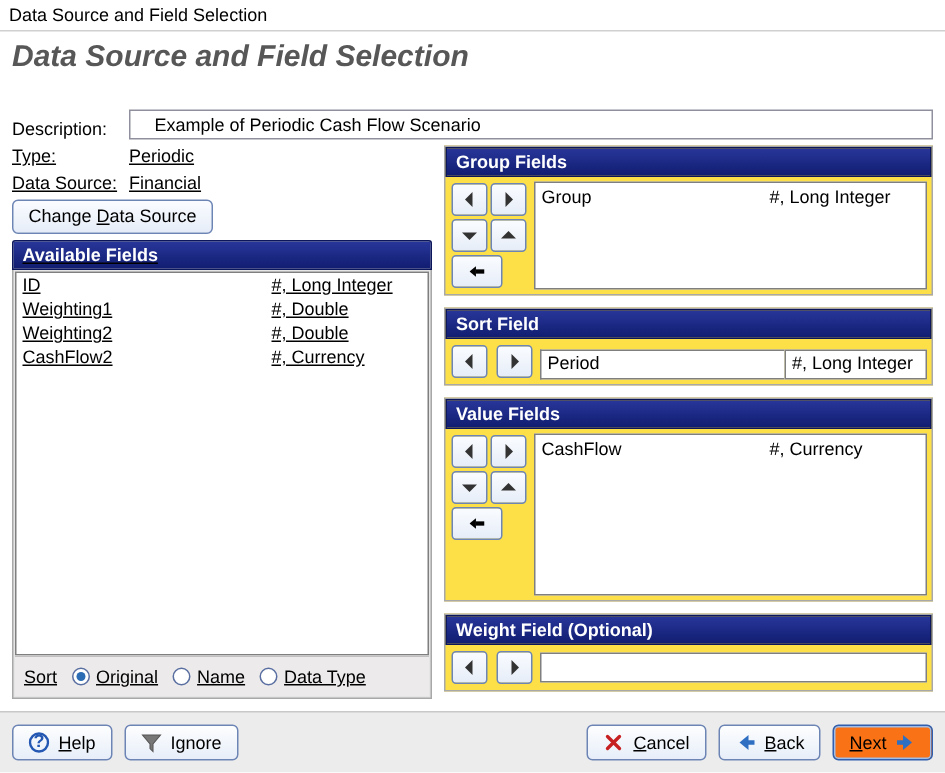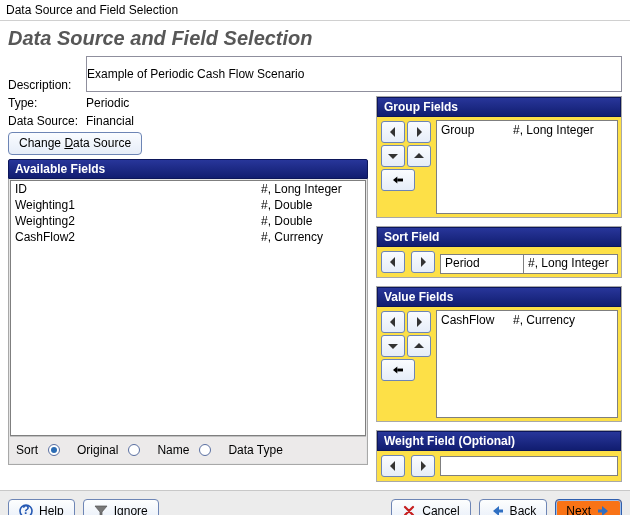--- a/index.html
+++ b/index.html
@@ -2,61 +2,61 @@
 <html><head>
 <meta charset="utf-8">
 <style>
   * { box-sizing: border-box; font-family: "Segoe UI", Tahoma, sans-serif; font-size: 12px; }
   body { margin: 0; padding: 0; background: #fff; color: #000; width: 630px; }
   .window-title { padding: 3px 6px; background: #fff; border-bottom: 1px solid #d0d0d0; }
   .main-panel { padding: 6px 8px 8px 8px; }
   .heading { font-size: 20px; font-weight: bold; font-style: italic; color: #575757; margin: 0 0 6px 0; }
   .form-row { display: flex; align-items: flex-end; margin-bottom: 4px; }
   .form-row .lbl { width: 78px; color: #000; }
-  .desc-input { flex: 1; height: 36px; border: 1px solid #8f8f9d; padding: 1px 0; }
+  .desc-input { flex: 1; height: 20px; border: 1px solid #8f8f9d; padding: 1px 16px; margin-top: 17px; }
   .two-col { display: flex; gap: 8px; }
-  .left-col { width: 360px; }
+  .left-col { width: 280px; text-decoration: underline; }
   .right-col { flex: 1; display: flex; flex-direction: column; gap: 8px; }
   .btn-raised {
     display: inline-block; padding: 3px 10px 4px 10px; border: 1px solid #6d85b5;
     border-radius: 4px;
     background: linear-gradient(#fafcff, #e6edf8);
     cursor: default;
     text-align: center;
   }
   .underline-key { text-decoration: underline; }
   .section-header {
     background: linear-gradient(#28369a, #111d70);
     color: #fff; font-weight: bold; padding: 2px 6px;
     border: 1px solid #0c165a;
   }
   .list-outer { border: 1px solid #a8a8a8; background: #e5e5e5; padding: 1px; margin-top: 6px; }
   .list-body { background: #fff; border: 1px solid #7f7f7f; height: 256px; overflow: hidden; }
   .field-row { display: flex; padding: 0 4px; line-height: 16px; }
   .field-row .fname { flex: 1; }
   .field-row .ftype { width: 100px; text-align: left; }
   .sort-bar { border-top: 1px solid #c0c0c0; padding: 6px 6px; display: flex; align-items: center; gap: 10px; background: #eceaea; }
-  .radio { display: inline-flex; align-items: center; gap: 17px; justify-content: space-between; }
+  .radio { display: inline-flex; align-items: center; gap: 4px; justify-content: space-between; }
   .radio-dot { width: 12px; height: 12px; border: 1px solid #5a6fa1; border-radius: 50%; display: inline-flex; align-items: center; justify-content: center; background: #fff; }
   .radio-dot.checked::after { content: ""; width: 6px; height: 6px; background: #2b6cb4; border-radius: 50%; display: block; }
 
   .panel { border: 1px solid #a8a8a8; background: #fde047; }
   .panel .inner { display: flex; padding: 3px; gap: 4px; align-items: flex-start; }
   .arrow-btn {
     width: 24px; height: 22px; border: 1px solid #6d85b5; border-radius: 3px;
     background: linear-gradient(#fafcff, #e6edf8);
     display: inline-flex; align-items: center; justify-content: center;
     margin: 1px;
   }
   .arrow-btn svg { width: 10px; height: 10px; }
   .arrow-btn.wide { width: 34px; }
   .btn-grid { display: flex; flex-direction: column; }
   .btn-row { display: flex; }
   .dropzone-list {
-    flex: 1; border: 1px solid #7f7f7f; background: #fff; height: 94px; overflow: hidden;
+    flex: 1; border: 1px solid #7f7f7f; background: #fff; height: 72px; overflow: hidden;
   }
   .dropzone-list.tall { height: 108px; }
   .dropzone-row { display: flex; padding: 1px 4px; line-height: 16px; }
   .dropzone-row .fname { flex: 1; }
   .dropzone-row .ftype { width: 100px; }
   .sort-panel .inner { align-items: flex-end; }
   .sort-input { flex: 1; display: flex; }
   .sort-field-name { flex:1; border: 1px solid #7f7f7f; border-right: none; height: 20px; padding: 1px 4px; background:#fff; }
   .sort-field-type { width: 95px; border: 1px solid #7f7f7f; height: 20px; padding: 1px 4px; background:#fff; white-space: nowrap; overflow: hidden; }
   .weight-input { flex: 1; border: 1px solid #7f7f7f; height: 20px; padding: 1px 4px; background:#fff; }

